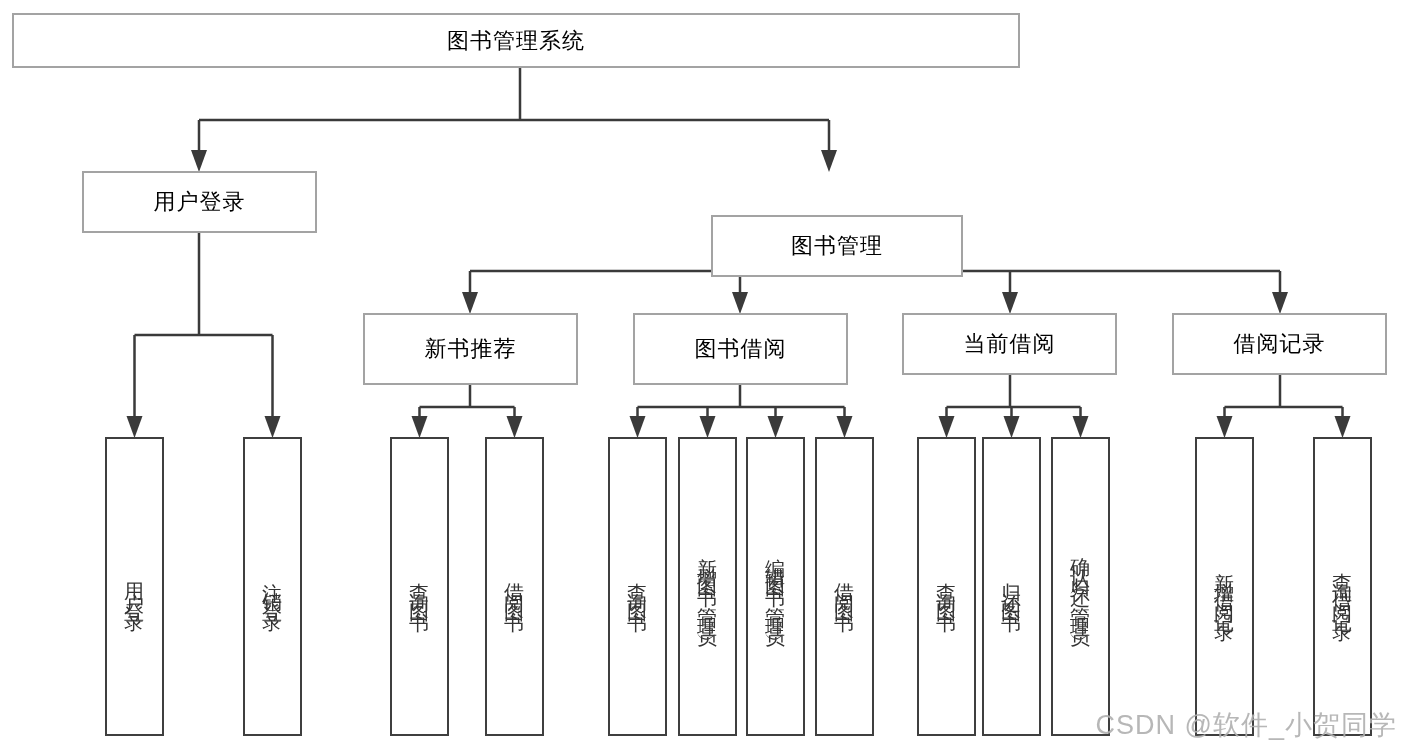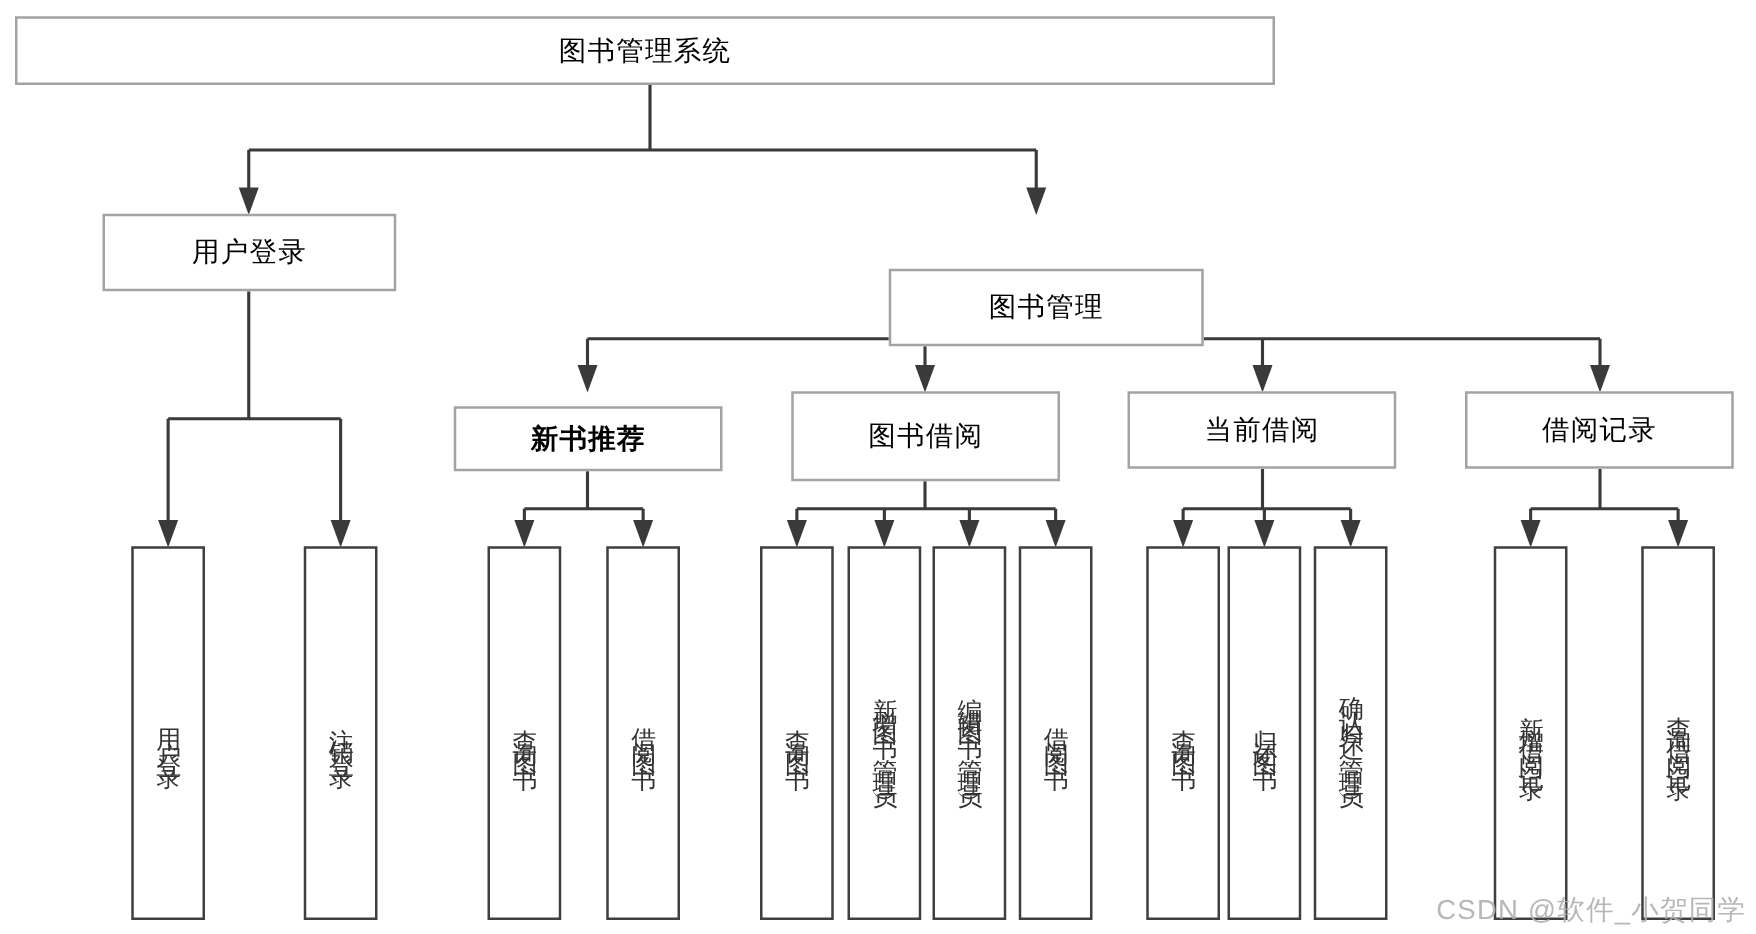--- a/index.html
+++ b/index.html
@@ -22,21 +22,21 @@
     display:flex; align-items:center; justify-content:center;
     box-sizing:border-box;
   }
   .vbox .vtext {
     writing-mode:vertical-rl; text-orientation:mixed;
     font-size:20px; line-height:1; letter-spacing:10px; color:#333333;
     white-space:nowrap;
   }
   #watermark {
     position:absolute; right:8px; bottom:4px; z-index:5;
-    font-size:22px; color:rgba(175,175,175,0.9); letter-spacing:1px;
+    font-size:27px; color:rgba(175,175,175,0.9); letter-spacing:1px;
     white-space:nowrap;
   }
 </style>
 </head>
 <body>
 
 <div id="stage">
 
   <svg id="connectors" width="1405" height="747" viewBox="0 0 1405 747">
     <g stroke="#3a3a3a" stroke-width="2.5" fill="none">
@@ -76,21 +76,21 @@
       <polygon points="1216.5,416 1232.5,416 1224.5,438"></polygon>
       <polygon points="1334.5,416 1350.5,416 1342.5,438"></polygon>
     </g>
   </svg>
 
   <div class="hbox" style="left:12px; top:13px; width:1008px; height:55px;">图书管理系统</div>
 
   <div class="hbox" style="left:82px; top:171px; width:235px; height:62px;">用户登录</div>
   <div class="hbox" style="left:711px; top:171px; width:252px; height:62px;margin-top:44px;">图书管理</div>
 
-  <div class="hbox" style="left:363px; top:325px; width:215px; height:52px;font-weight:bold;">新书推荐</div>
+  <div class="hbox" style="left:363px; top:313px; width:215px; height:72px;">新书推荐</div>
   <div class="hbox" style="left:633px; top:313px; width:215px; height:72px;">图书借阅</div>
   <div class="hbox" style="left:1172px; top:313px; width:215px; height:62px;">借阅记录</div>
   <div class="hbox" style="left:902px; top:313px; width:215px; height:62px;">当前借阅</div>
 
   <div class="vbox" style="left:105px;">
     <span class="vtext">用户登录</span>
   </div>
   <div class="vbox" style="left:243px;">
     <span class="vtext">注销登录</span>
   </div>

